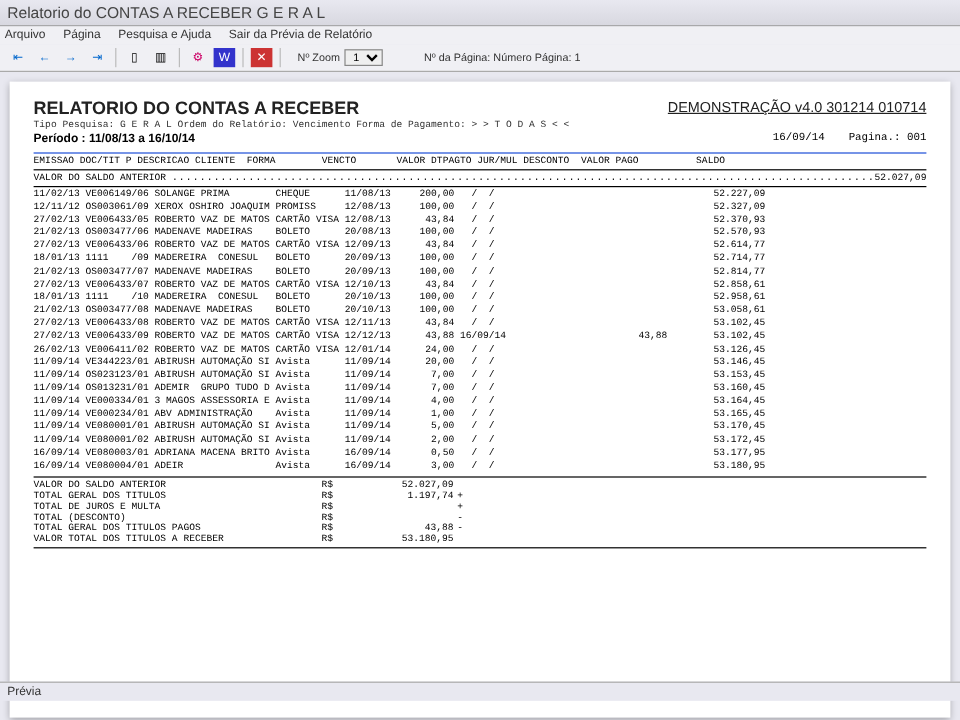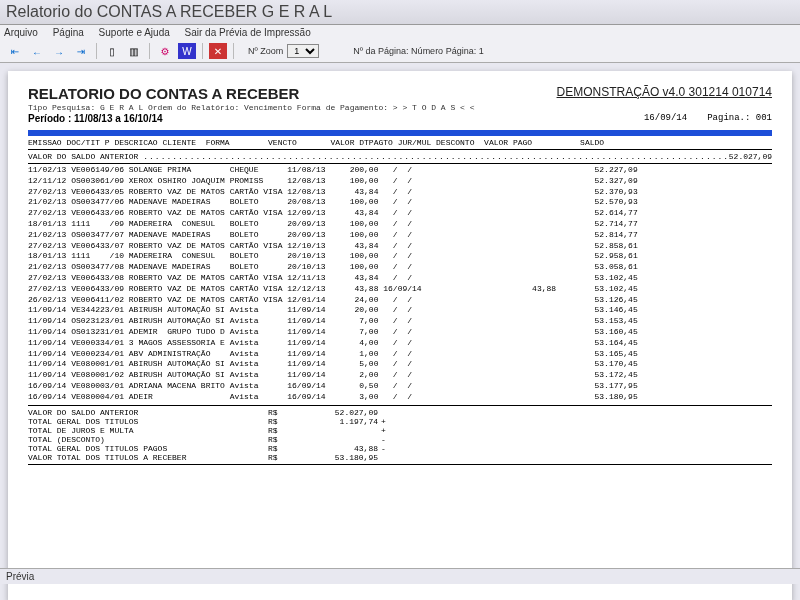--- a/index.html
+++ b/index.html
@@ -1,31 +1,31 @@
 <!DOCTYPE html>
 <html><head>
   <meta charset="utf-8">
   <style>
     * { margin: 0; padding: 0; box-sizing: border-box; }
     body { font-family: Arial, sans-serif; font-size: 9px; background: #e8e8f0; width: 800px; height: 600px; overflow: hidden; }
-    .titlebar { background: linear-gradient(#e8e8f0, #d8d8e0); border-bottom: 1px solid #999; padding: 3px 6px; color: #444; font-size: 16px; }
+    .titlebar { background: linear-gradient(#e8e8f0, #d8d8e0); border-bottom: 1px solid #999; padding: 3px 6px; color: #444; font-size: 13px; }
     .menubar { background: #f0f0f4; padding: 2px 4px; font-size: 10px; color: #333; }
     .menubar span { margin-right: 12px; cursor: pointer; }
     .toolbar { background: #f0f0f4; border-bottom: 1px solid #aaa; padding: 3px 6px; display: flex; align-items: center; gap: 4px; }
     .tbtn { width: 18px; height: 16px; display: inline-flex; align-items: center; justify-content: center; cursor: pointer; font-size: 10px; }
     .sep { width: 1px; height: 16px; background: #bbb; margin: 0 2px; }
     .zoom-label, .page-label { font-size: 9px; color: #333; margin-left: 8px; }
     .zoom-sel { font-size: 9px; border: 1px solid #888; padding: 0 2px; }
     .page { background: #fff; margin: 8px; box-shadow: 0 2px 6px rgba(0,0,0,0.3); padding: 14px 20px 12px 20px; height: 530px; overflow: hidden; font-family: "Courier New", monospace; }
     .rpt-title { font-family: Arial; font-size: 15px; font-weight: bold; color: #222; }
     .rpt-demo { float: right; font-family: Arial; font-size: 12px; color: #222; text-decoration: underline; }
     .rpt-sub { font-size: 8px; color: #333; margin-top: 1px; }
     .rpt-period { font-size: 10px; font-family: Arial; font-weight: bold; margin-top: 1px; }
     .rpt-date { float: right; font-family: "Courier New"; font-size: 9px; }
-    .hdr-row { font-size: 8px; margin-top: 6px; border-top: 6px solid #1d4ed8; border-bottom: 1px solid #000; padding: 2px 0; white-space: pre; }
+    .hdr-row { font-size: 8px; margin-top: 6px; border-top: 1px solid #1d4ed8; border-bottom: 1px solid #000; padding: 2px 0; white-space: pre; }
     .saldo-ant { font-size: 8px; margin-top: 2px; border-bottom: 1px solid #000; padding-bottom: 2px; display: flex; }
     .dots { flex: 1; overflow: hidden; letter-spacing: 1px; }
     .rows { font-size: 8px; line-height: 1.35; margin-top: 1px; }
     .row { white-space: pre; }
     .divider { border-top: 1px solid #000; margin-top: 2px; }
     .totals { font-size: 8px; margin-top: 2px; }
     .tot-row { display: flex; }
     .tot-label { width: 240px; }
     .tot-cur { width: 30px; }
     .tot-val { width: 80px; text-align: right; }
@@ -35,22 +35,22 @@
 </head>
 <body>
 
 <div class="titlebar">
   <span>Relatorio do CONTAS A RECEBER G E R A L</span>
 </div>
 
 <div class="menubar">
   <span>Arquivo</span>
   <span>Página</span>
-  <span>Suporte e Ajuda</span>
-  <span>Sair da Prévia de Impressão</span>
+  <span>Pesquisa e Ajuda</span>
+  <span>Sair da Prévia de Relatório</span>
 </div>
 
 <div class="toolbar">
   <span class="tbtn" style="color:#06c">⇤</span>
   <span class="tbtn" style="color:#06c">←</span>
   <span class="tbtn" style="color:#06c">→</span>
   <span class="tbtn" style="color:#06c">⇥</span>
   <span class="sep"></span>
   <span class="tbtn">▯</span>
   <span class="tbtn">▥</span>

